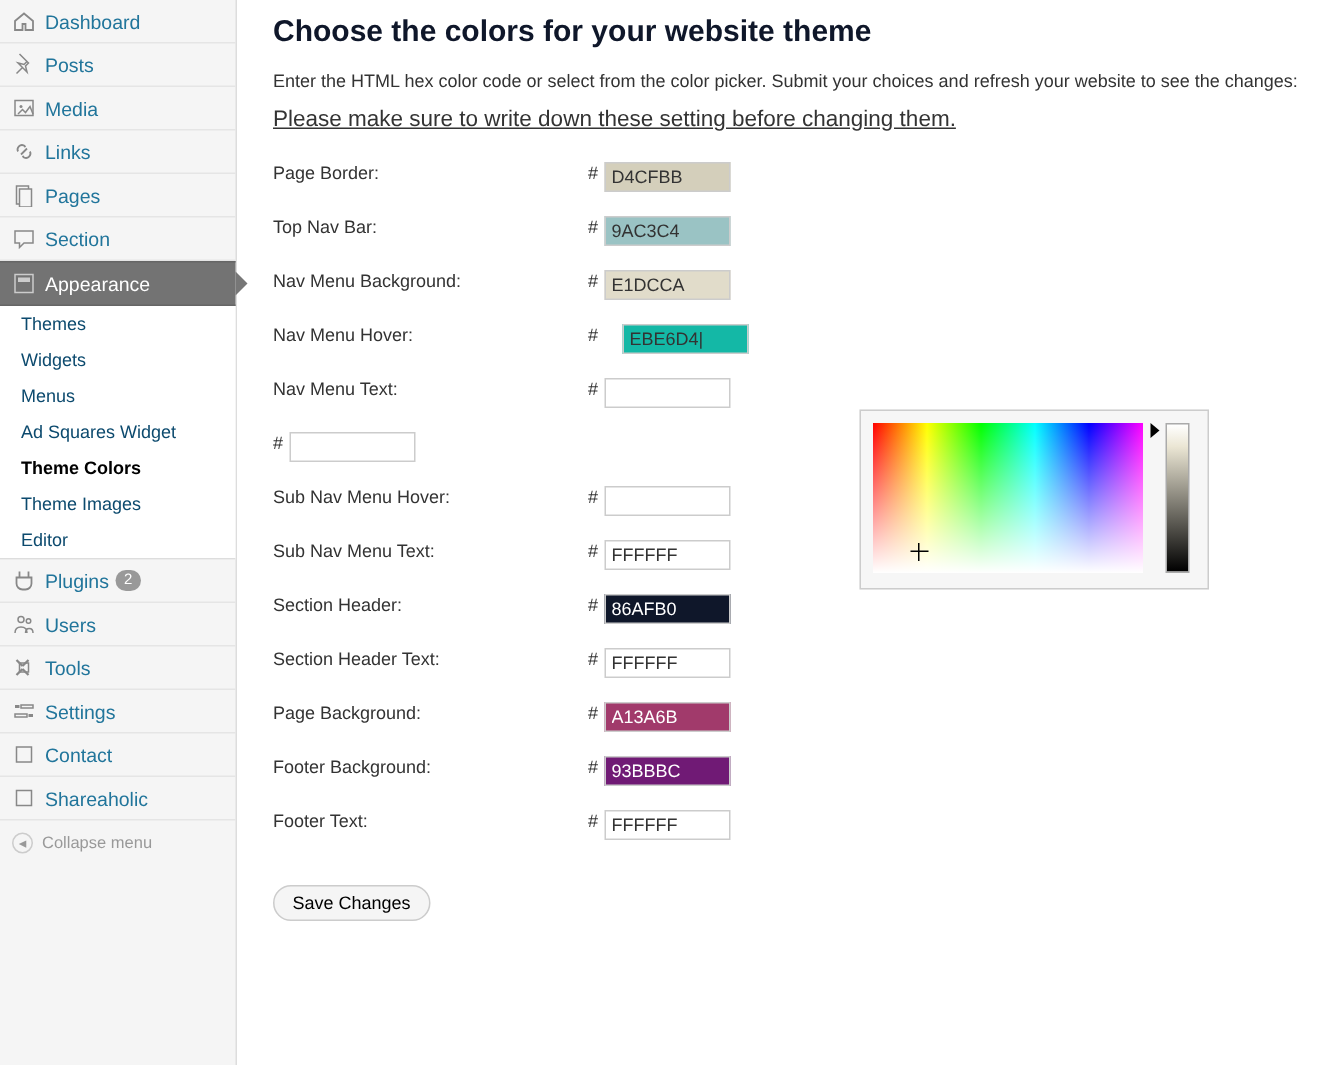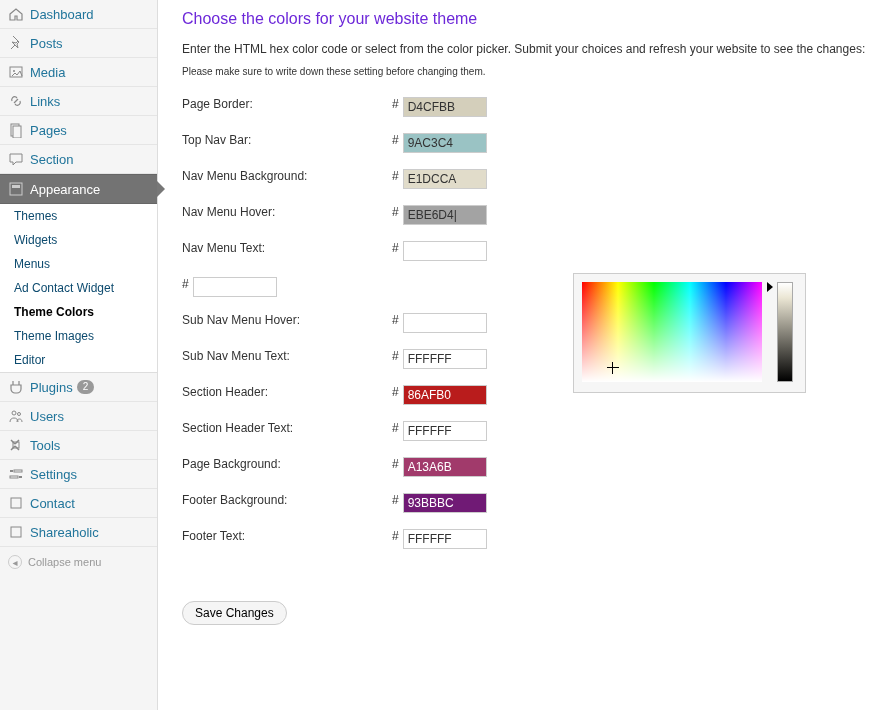--- a/index.html
+++ b/index.html
@@ -11,37 +11,37 @@
 .menu-item.active { background: #737373; color: #fff; border-top: 1px solid #666; border-bottom: 1px solid #666; position: relative; }
 .menu-item.active .ico { color: #ccc; }
 .menu-item.active::after { content: ''; position: absolute; right: -8px; top: 50%; transform: translateY(-50%); width: 0; height: 0; border-top: 8px solid transparent; border-bottom: 8px solid transparent; border-left: 8px solid #777; }
 .submenu { background: #fff; border-bottom: 1px solid #ddd; }
 .submenu-item { padding: 5px 8px 5px 14px; font-size: 12px; color: #0c4a6e; cursor: pointer; }
 .submenu-item.active { color: #000; font-weight: bold; }
 .badge { display: inline-block; background: #999; color: #fff; border-radius: 8px; padding: 0 6px; font-size: 10px; margin-left: 4px; line-height: 14px; }
 .collapse { padding: 8px; font-size: 11px; color: #999; display: flex; align-items: center; cursor: pointer; }
 .collapse .ico { width: 14px; height: 14px; border: 1px solid #ccc; border-radius: 50%; display: inline-flex; align-items: center; justify-content: center; margin-right: 6px; font-size: 10px; }
 .main { flex: 1; padding: 10px 24px; position: relative; }
-.main h1 { font-size: 16px; font-weight: normal; margin-bottom: 14px; color: #6d28d9; }
+.main h1 { font-size: 20px; font-weight: bold; margin-bottom: 14px; color: #0f172a; }
 .instruction { font-size: 12px; margin-bottom: 10px; }
-.note { font-size: 10px; margin-bottom: 20px; }
+.note { font-size: 15px; margin-bottom: 20px; text-decoration: underline; }
 .field-row { display: flex; align-items: flex-start; margin-bottom: 16px; font-size: 12px; }
 .field-label { width: 210px; }
 .hash { margin-right: 4px; }
 .color-input { width: 84px; border: 1px solid #ccc; padding: 2px 4px; font-size: 12px; height: 20px; color: #fff; }
 .color-input.dark-text { color: #333; }
 .color-picker { position: absolute; left: 415px; top: 273px; width: 233px; height: 120px; background: #f6f6f6; border: 1px solid #ccc; padding: 8px; display: flex; }
 .spectrum { width: 180px; height: 100px; position: relative; background: linear-gradient(to bottom, rgba(255,255,255,0) 0%, rgba(255,255,255,1) 100%), linear-gradient(to right, #ff0000, #ffff00, #00ff00, #00ffff, #0000ff, #ff00ff); }
 .cross { position: absolute; left: 25px; bottom: 8px; width: 12px; height: 12px; }
 .cross::before, .cross::after { content: ''; position: absolute; background: #000; }
 .cross::before { left: 5px; top: 0; width: 1px; height: 12px; }
 .cross::after { top: 5px; left: 0; height: 1px; width: 12px; }
 .pointer { width: 0; height: 0; border-top: 5px solid transparent; border-bottom: 5px solid transparent; border-left: 6px solid #000; margin-left: 5px; align-self: flex-start; }
 .lightness { width: 16px; height: 100px; margin-left: 4px; background: linear-gradient(to bottom, #fff, #EBE6D4 15%, #000); border: 1px solid #aaa; }
-.save-btn { margin-top: 36px; padding: 4px 12px; border: 1px solid #ccc; border-radius: 12px; background: #f5f5f5; font-size: 12px; cursor: pointer; }
+.save-btn { margin-top: 14px; padding: 4px 12px; border: 1px solid #ccc; border-radius: 12px; background: #f5f5f5; font-size: 12px; cursor: pointer; }
 svg { width: 100%; height: 100%; }
 </style>
 </head>
 <body>
 
 <div class="wrap">
   <div class="sidebar">
     <div id="menu-container">
         <div class="menu-item">
           <span class="ico"><svg viewBox="0 0 16 16">
@@ -86,21 +86,21 @@
           <span class="ico"><svg viewBox="0 0 16 16">
               <rect x="2" y="2" width="12" height="12" fill="none" stroke="currentColor"></rect>
               <rect x="4" y="4" width="8" height="3" fill="currentColor"></rect>
             </svg></span>
           <span>Appearance</span>
         </div>
         <div class="submenu">
           <div class="submenu-item">Themes</div>
           <div class="submenu-item">Widgets</div>
           <div class="submenu-item">Menus</div>
-          <div class="submenu-item">Ad Contact Widget</div>
+          <div class="submenu-item">Ad Squares Widget</div>
           <div class="submenu-item active">Theme Colors</div>
           <div class="submenu-item">Theme Images</div>
           <div class="submenu-item">Editor</div>
         </div>
         <div class="menu-item">
           <span class="ico"><svg viewBox="0 0 16 16">
               <path d="M5 2v4M11 2v4M3 6h10v4a4 4 0 01-4 4H7a4 4 0 01-4-4z" fill="none" stroke="currentColor" stroke-width="1.2"></path>
             </svg></span>
           <span>Plugins</span>
           <span class="badge">2</span>
@@ -163,21 +163,21 @@
           <input class="color-input dark-text" value="9AC3C4" style="background: rgb(154, 195, 196);">
         </div>
         <div class="field-row">
           <div class="field-label">Nav Menu Background:</div>
           <span class="hash">#</span>
           <input class="color-input dark-text" value="E1DCCA" style="background: rgb(225, 220, 202);">
         </div>
         <div class="field-row">
           <div class="field-label">Nav Menu Hover:</div>
           <span class="hash">#</span>
-          <input class="color-input dark-text" value="EBE6D4|" style="background: #a3a3a3;">
+          <input class="color-input dark-text" value="EBE6D4|" style="background: #14b8a6; margin-left: 12px;">
         </div>
         <div class="field-row">
           <div class="field-label">Nav Menu Text:</div>
           <span class="hash">#</span>
           <input class="color-input dark-text" value="" style="background: rgb(255, 255, 255);">
         </div>
         <div class="field-row">
           <span class="hash">#</span>
           <input class="color-input dark-text" value="" style="background: rgb(255, 255, 255);">
         </div>
@@ -187,21 +187,21 @@
           <input class="color-input dark-text" value="" style="background: rgb(255, 255, 255);">
         </div>
         <div class="field-row">
           <div class="field-label">Sub Nav Menu Text:</div>
           <span class="hash">#</span>
           <input class="color-input dark-text" value="FFFFFF" style="background: rgb(255, 255, 255);">
         </div>
         <div class="field-row">
           <div class="field-label">Section Header:</div>
           <span class="hash">#</span>
-          <input class="color-input" value="86AFB0" style="background: #b91c1c;">
+          <input class="color-input" value="86AFB0" style="background: #0f172a;">
         </div>
         <div class="field-row">
           <div class="field-label">Section Header Text:</div>
           <span class="hash">#</span>
           <input class="color-input dark-text" value="FFFFFF" style="background: rgb(255, 255, 255);">
         </div>
         <div class="field-row">
           <div class="field-label">Page Background:</div>
           <span class="hash">#</span>
           <input class="color-input" value="A13A6B" style="background: rgb(161, 58, 107);">

